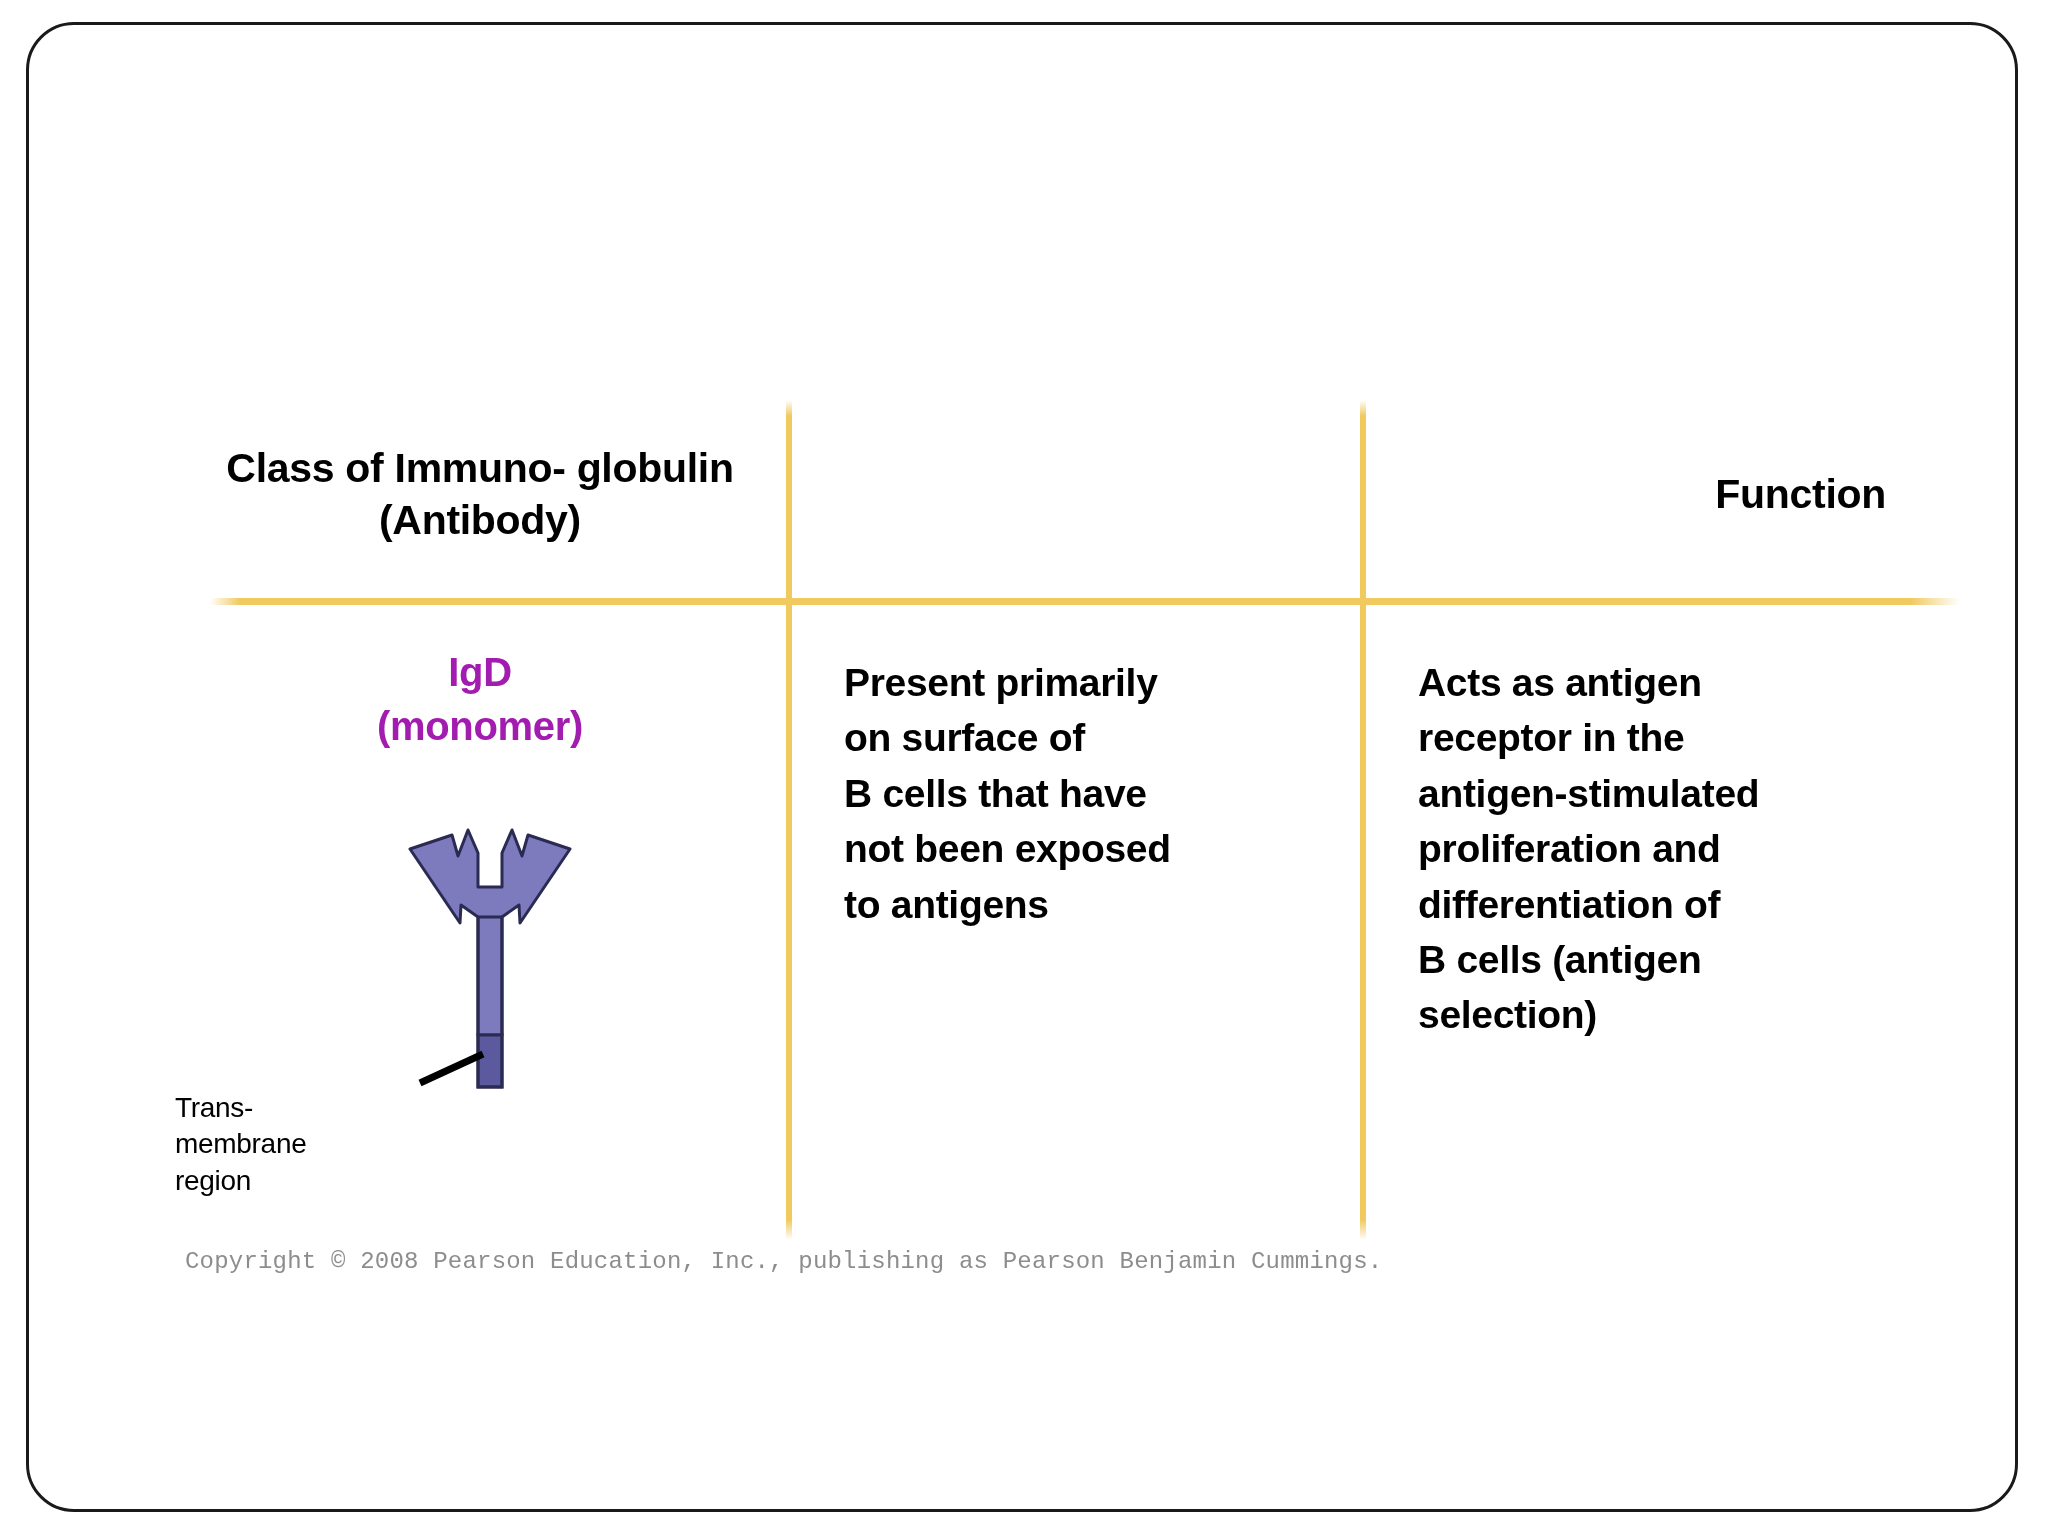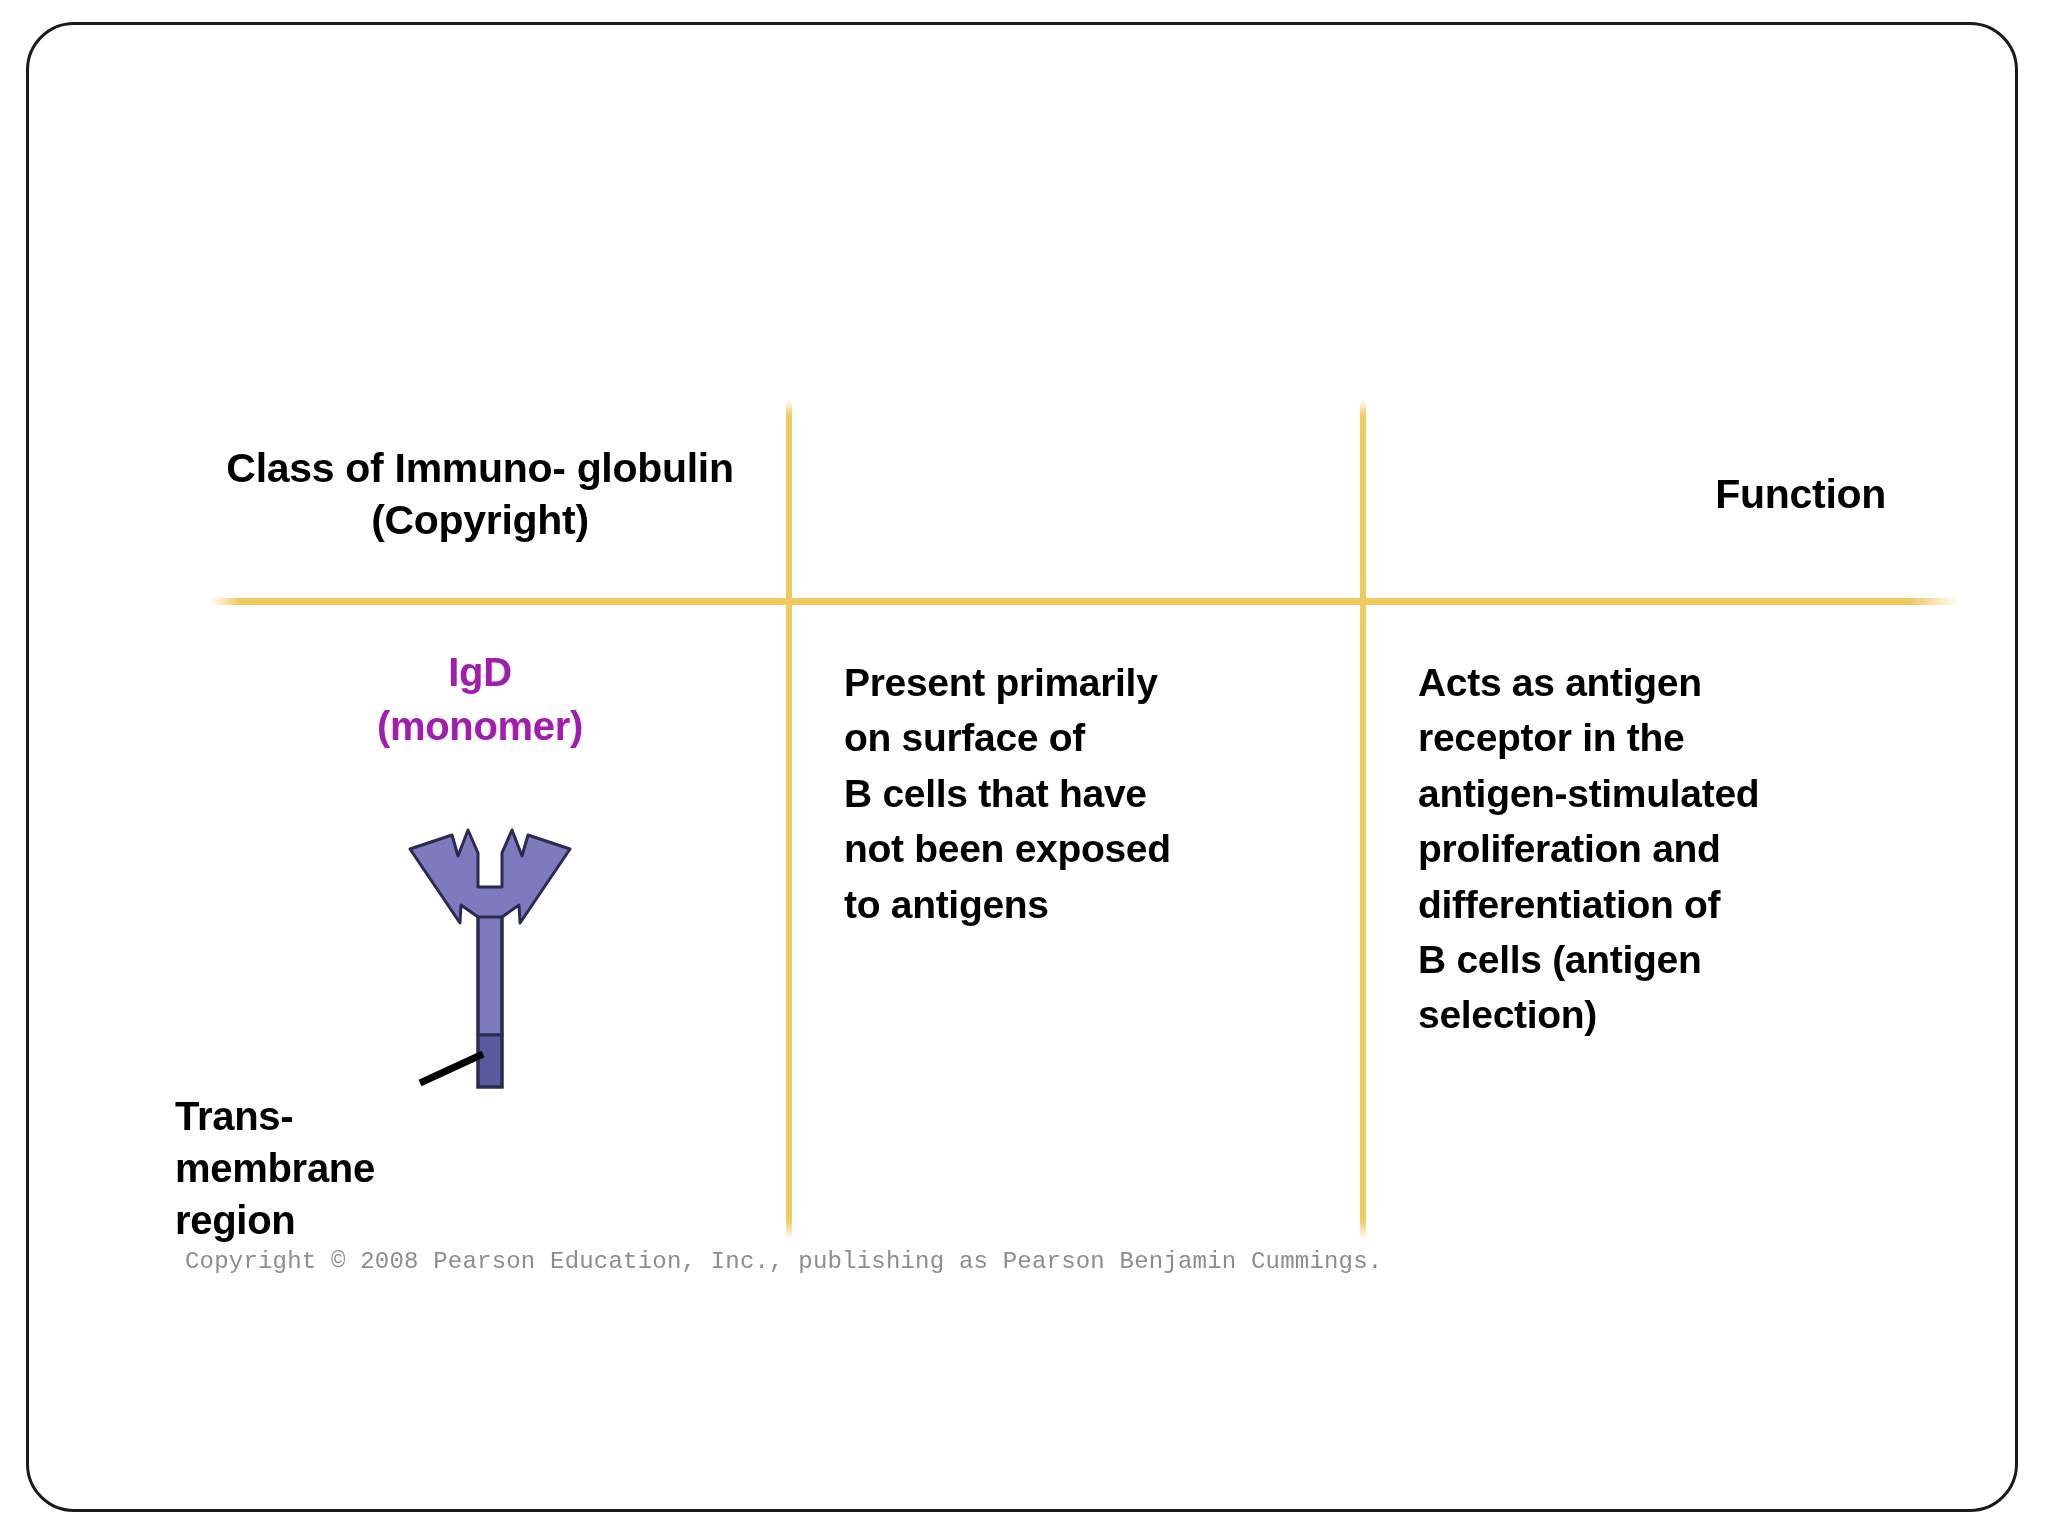--- a/index.html
+++ b/index.html
@@ -118,22 +118,22 @@
     height: 300px;
   }
 
   
   #tm-label {
     position: absolute;
     left: -15px;
     top: 690px;
     width: 300px;
     text-align: left;
-    font-weight: bold;
-    font-size: 40px;
+    font-weight: normal;
+    font-size: 28px;
     line-height: 1.3;
     color: #000000;
     white-space: pre-line;
     letter-spacing: -0.3px;
   }
 
   
   #copyright {
     position: absolute;
     left: 185px;
@@ -152,21 +152,21 @@
 
   <div id="slide-frame"></div>
 
   <div id="table-region">
 
     <div class="rule-h"></div>
     <div class="rule-v" id="rule-v-1"></div>
     <div class="rule-v" id="rule-v-2"></div>
 
     <div class="hdr" id="hdr-class">Class of Immuno-
-globulin (Copyright)</div>
+globulin (Antibody)</div>
     <div class="hdr" id="hdr-func">Function</div>
 
     <div id="cell-class-label">IgD
 (monomer)</div>
 
     <div id="antibody-figure">
       <svg viewBox="0 0 220 300" width="220" height="300">
 
         <path d="M 30 44
                  L 72 30

